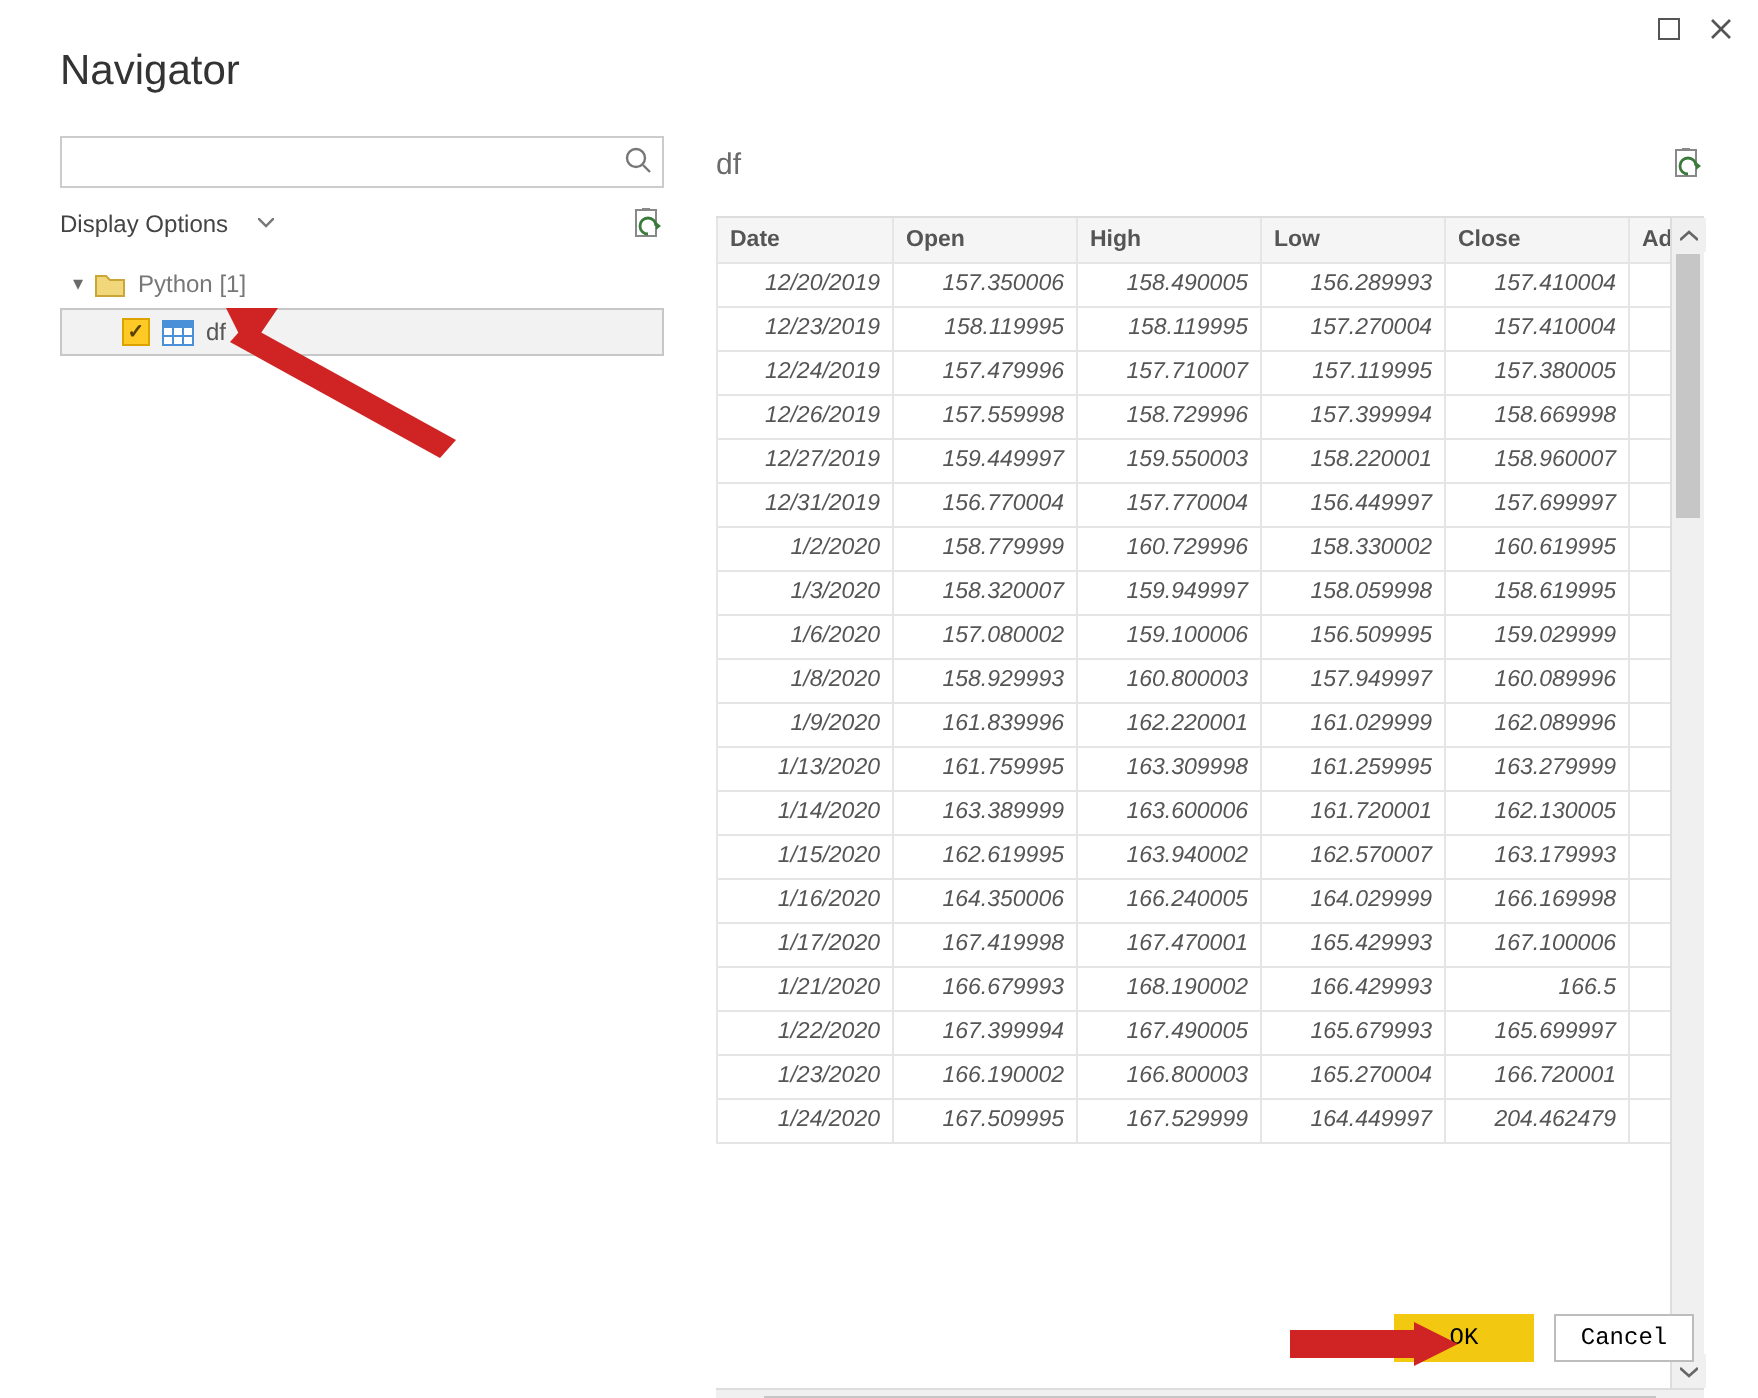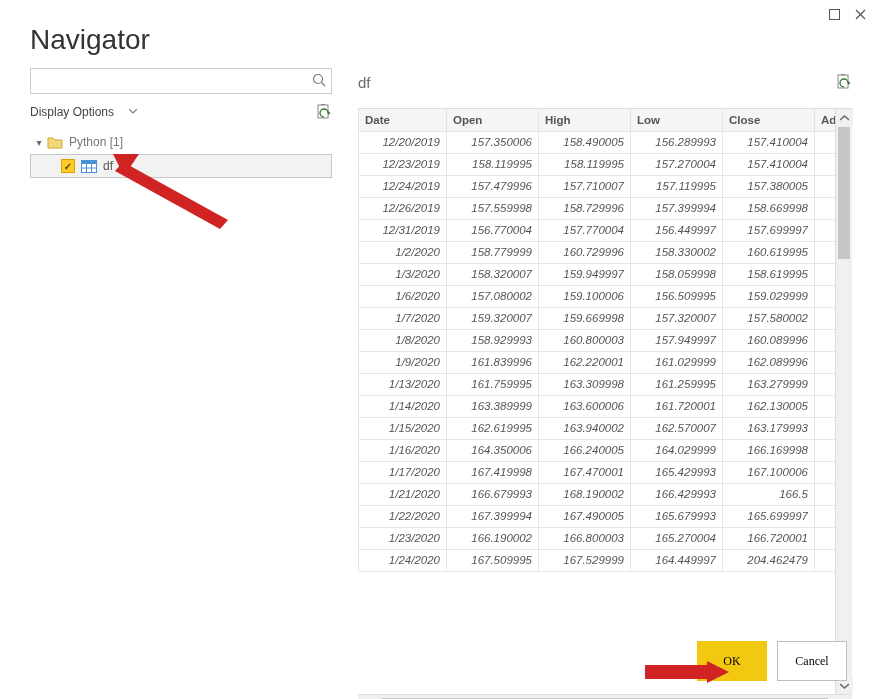--- a/index.html
+++ b/index.html
@@ -13,21 +13,21 @@
       position: relative;
       overflow: hidden;
     }
     .window-titlebar {
       position: absolute; top: 4px; right: 6px;
       display: flex; align-items: center;
     }
     .window-btn { width: 26px; height: 20px; display:flex; align-items:center; justify-content:center; color:#555; }
     .dialog-title {
       position:absolute; top:24px; left:30px;
-      font-size: 28px; font-weight: 400; color:#333;
+      font-size: 21px; font-weight: 400; color:#333;
     }
     .left-panel {
       position:absolute; top:68px; left:30px; width:302px;
     }
     .search-row { position:relative; }
     .search-input {
       width:100%; height:26px; border:1px solid #ccc; padding:3px 26px 3px 6px;
       font-family: inherit; font-size:12px;
     }
     .search-icon {
@@ -100,22 +100,22 @@
     table.data td.num { text-align:right; font-style: italic; color:#555; }
     table.data td.date { text-align:right; font-style: italic; color:#555; }
     col.c-date { width:88px; }
     col.c-num { width:92px; }
     col.c-adj { width:46px; }
 
     .footer-buttons {
       position:absolute; right:32px; bottom:18px; display:flex;
     }
     .btn {
-      min-width:70px; height:40px; border:1px solid #bdbdbd; background:#fff;
-      font-family:Liberation Serif, serif; font-size:12px; margin-left:10px; padding:0 12px;
+      min-width:70px; height:24px; border:1px solid #bdbdbd; background:#fff;
+      font-family:Liberation Mono, monospace; font-size:12px; margin-left:10px; padding:0 12px;
     }
     .btn.primary { background:#f2c811; border-color:#f2c811; color:#000; }
 
     .red-arrow { position:absolute; pointer-events:none; }
 
     svg.icon { display:block; }
   </style>
 </head>
 <body>
 
@@ -249,20 +249,28 @@
             </tr>
             <tr>
               <td class="date">12/26/2019</td>
               <td class="num">157.559998</td>
               <td class="num">158.729996</td>
               <td class="num">157.399994</td>
               <td class="num">158.669998</td>
               <td class="num"></td>
             </tr>
             <tr>
+              <td class="date">12/27/2019</td>
+              <td class="num">159.449997</td>
+              <td class="num">159.550003</td>
+              <td class="num">158.220001</td>
+              <td class="num">158.960007</td>
+              <td class="num"></td>
+            </tr>
+            <tr>
               <td class="date">12/31/2019</td>
               <td class="num">156.770004</td>
               <td class="num">157.770004</td>
               <td class="num">156.449997</td>
               <td class="num">157.699997</td>
               <td class="num"></td>
             </tr>
             <tr>
               <td class="date">1/2/2020</td>
               <td class="num">158.779999</td>
@@ -278,28 +286,20 @@
               <td class="num">158.059998</td>
               <td class="num">158.619995</td>
               <td class="num"></td>
             </tr>
             <tr>
               <td class="date">1/6/2020</td>
               <td class="num">157.080002</td>
               <td class="num">159.100006</td>
               <td class="num">156.509995</td>
               <td class="num">159.029999</td>
-              <td class="num"></td>
-            </tr>
-            <tr>
-              <td class="date">1/7/2020</td>
-              <td class="num">159.320007</td>
-              <td class="num">159.669998</td>
-              <td class="num">157.320007</td>
-              <td class="num">157.580002</td>
               <td class="num"></td>
             </tr>
             <tr>
               <td class="date">1/8/2020</td>
               <td class="num">158.929993</td>
               <td class="num">160.800003</td>
               <td class="num">157.949997</td>
               <td class="num">160.089996</td>
               <td class="num"></td>
             </tr>

